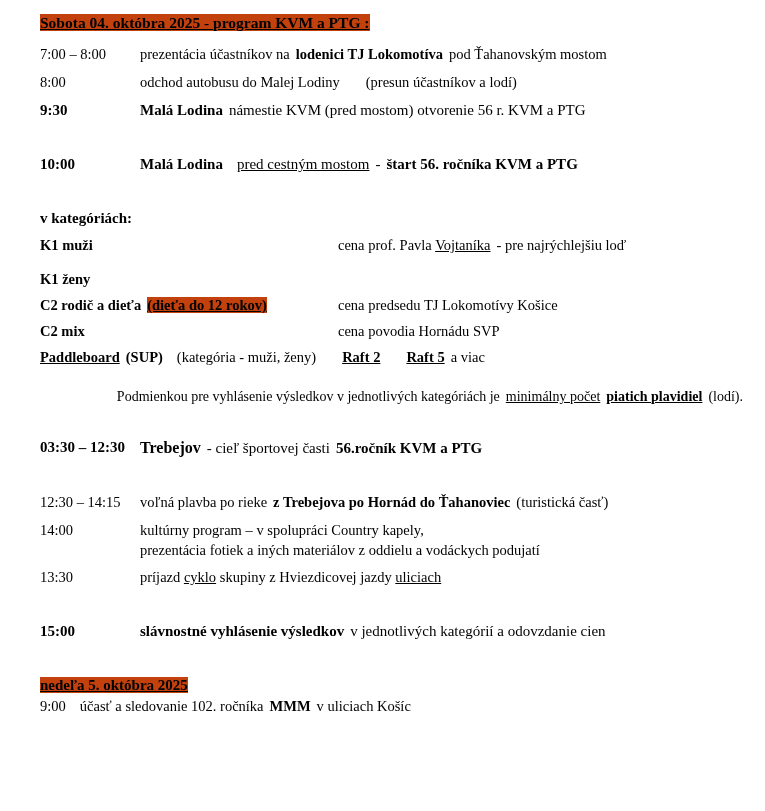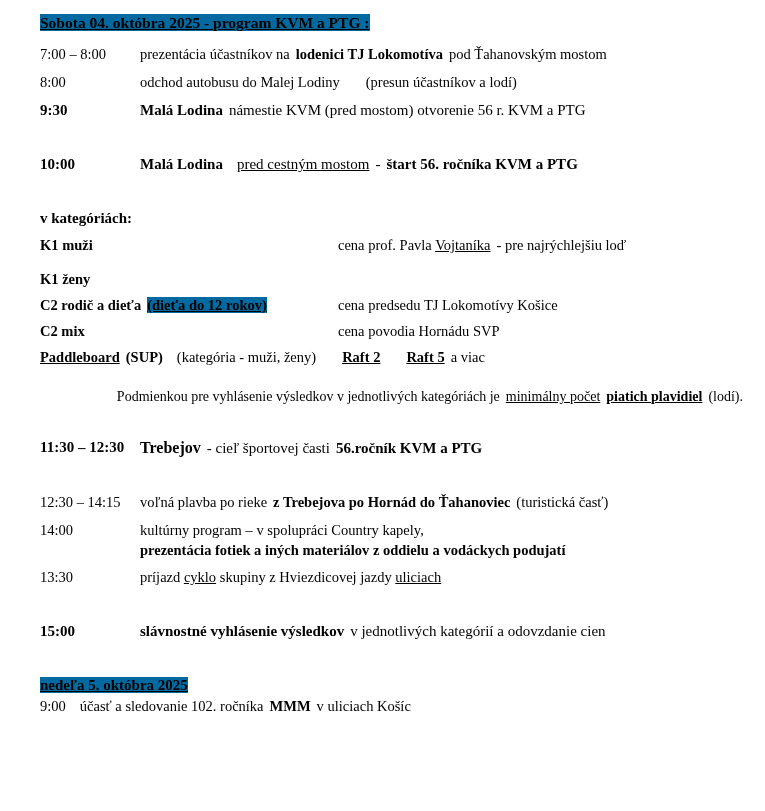--- a/index.html
+++ b/index.html
@@ -15,21 +15,21 @@
     font-size: 15px;
     position: relative;
     overflow: hidden;
   }
   .page {
     padding: 14px 22px 0 40px;
     box-sizing: border-box;
     width: 765px;
   }
   .hl {
-    background: #0369a1;
+    background: #c2410c;
   }
   .u {
     text-decoration: underline;
   }
   .b {
     font-weight: bold;
   }
   .title-line {
     font-weight: bold;
     font-size: 15.5px;
@@ -76,21 +76,20 @@
   }
   .note {
     font-size: 14px;
     margin-top: 6px;
     text-align: right;
   }
   .sub-row {
     display: flex;
     align-items: flex-start;
     margin-bottom: 2px;
-    font-weight: bold;
   }
   .bigrow .time { font-weight: bold; font-size: 15px; }
   .bigrow .desc { font-size: 15px; }
   .sp { display: inline-block; width: 6px; }
   .sp2 { display: inline-block; width: 14px; }
   .sp3 { display: inline-block; width: 26px; }
 </style>
 </head>
 <body>
 
@@ -173,21 +172,21 @@
 
   <div class="gap-s"></div>
 
   <div class="note">
     <span>Podmienkou pre vyhlásenie výsledkov v jednotlivých kategóriách je</span><span class="sp"></span><span class="u">minimálny počet</span><span class="sp"></span><span class="b u">piatich plavidiel</span><span class="sp"></span><span>(lodí).</span>
   </div>
 
   <div class="gap-xl"></div>
 
   <div class="row bigrow">
-    <div class="time">11:30 – 12:30</div>
+    <div class="time">03:30 – 12:30</div>
     <div class="desc">
       <span class="b" style="font-size:16px">Trebejov</span><span class="sp"></span><span>- cieľ športovej časti</span><span class="sp"></span><span class="b">56.ročník KVM a PTG</span>
     </div>
   </div>
 
   <div class="gap-xl"></div>
 
   <div class="row">
     <div class="time">12:30 – 14:15</div>
     <div class="desc">

